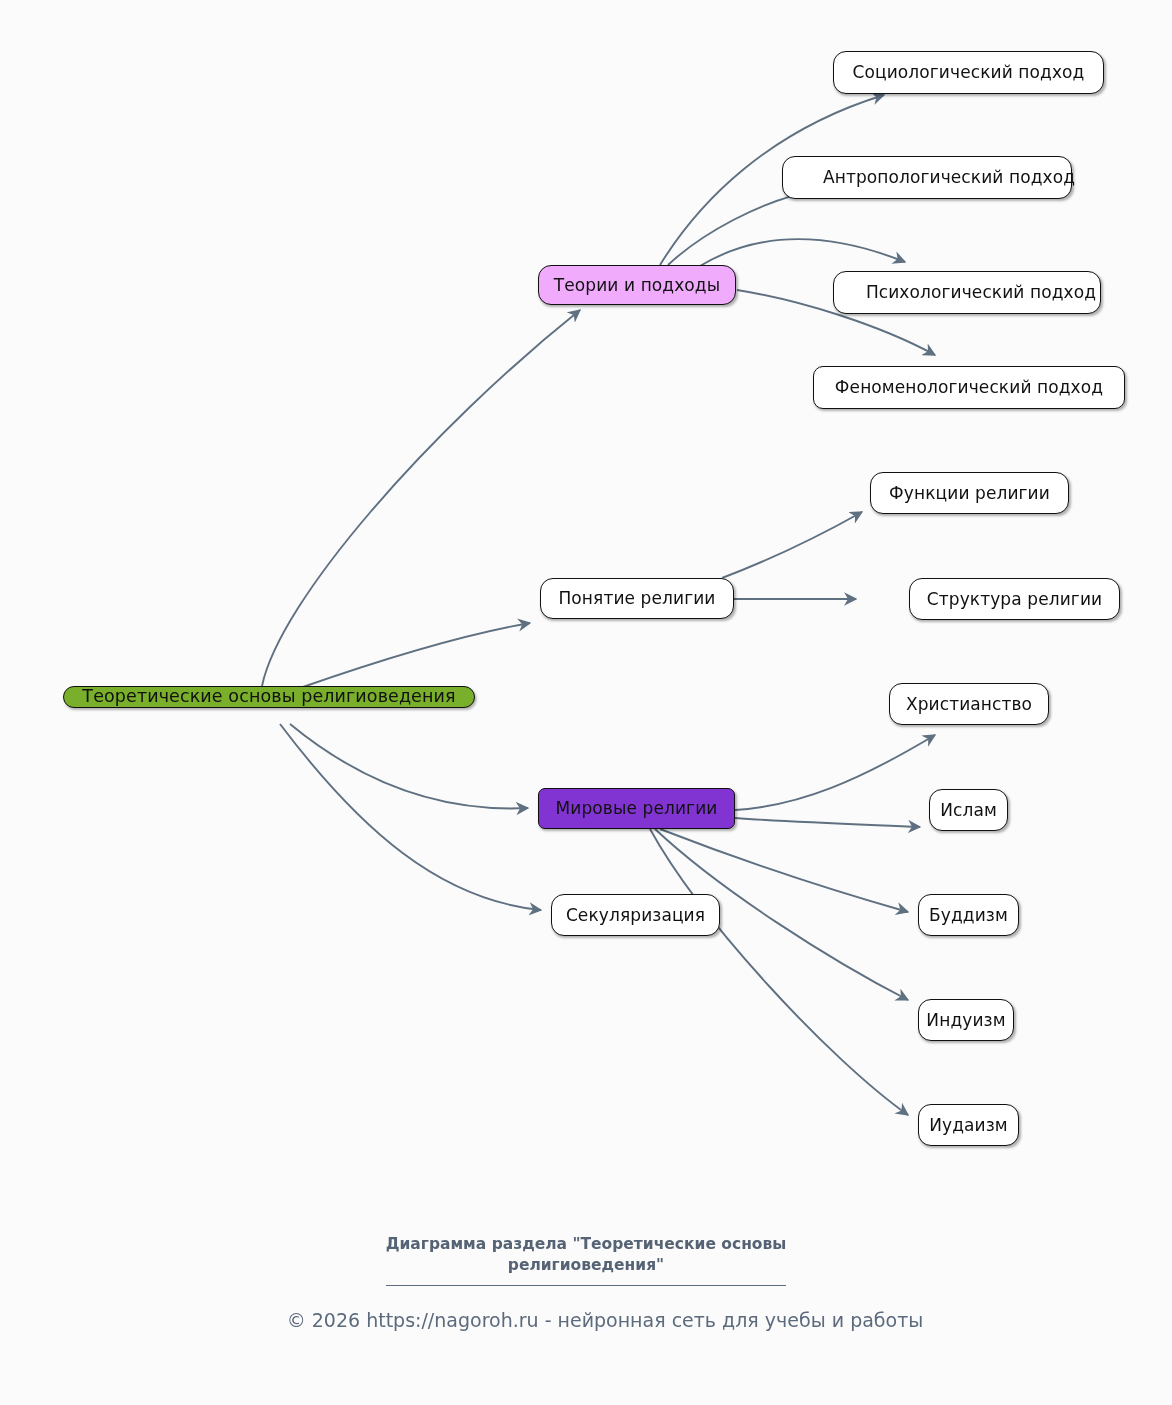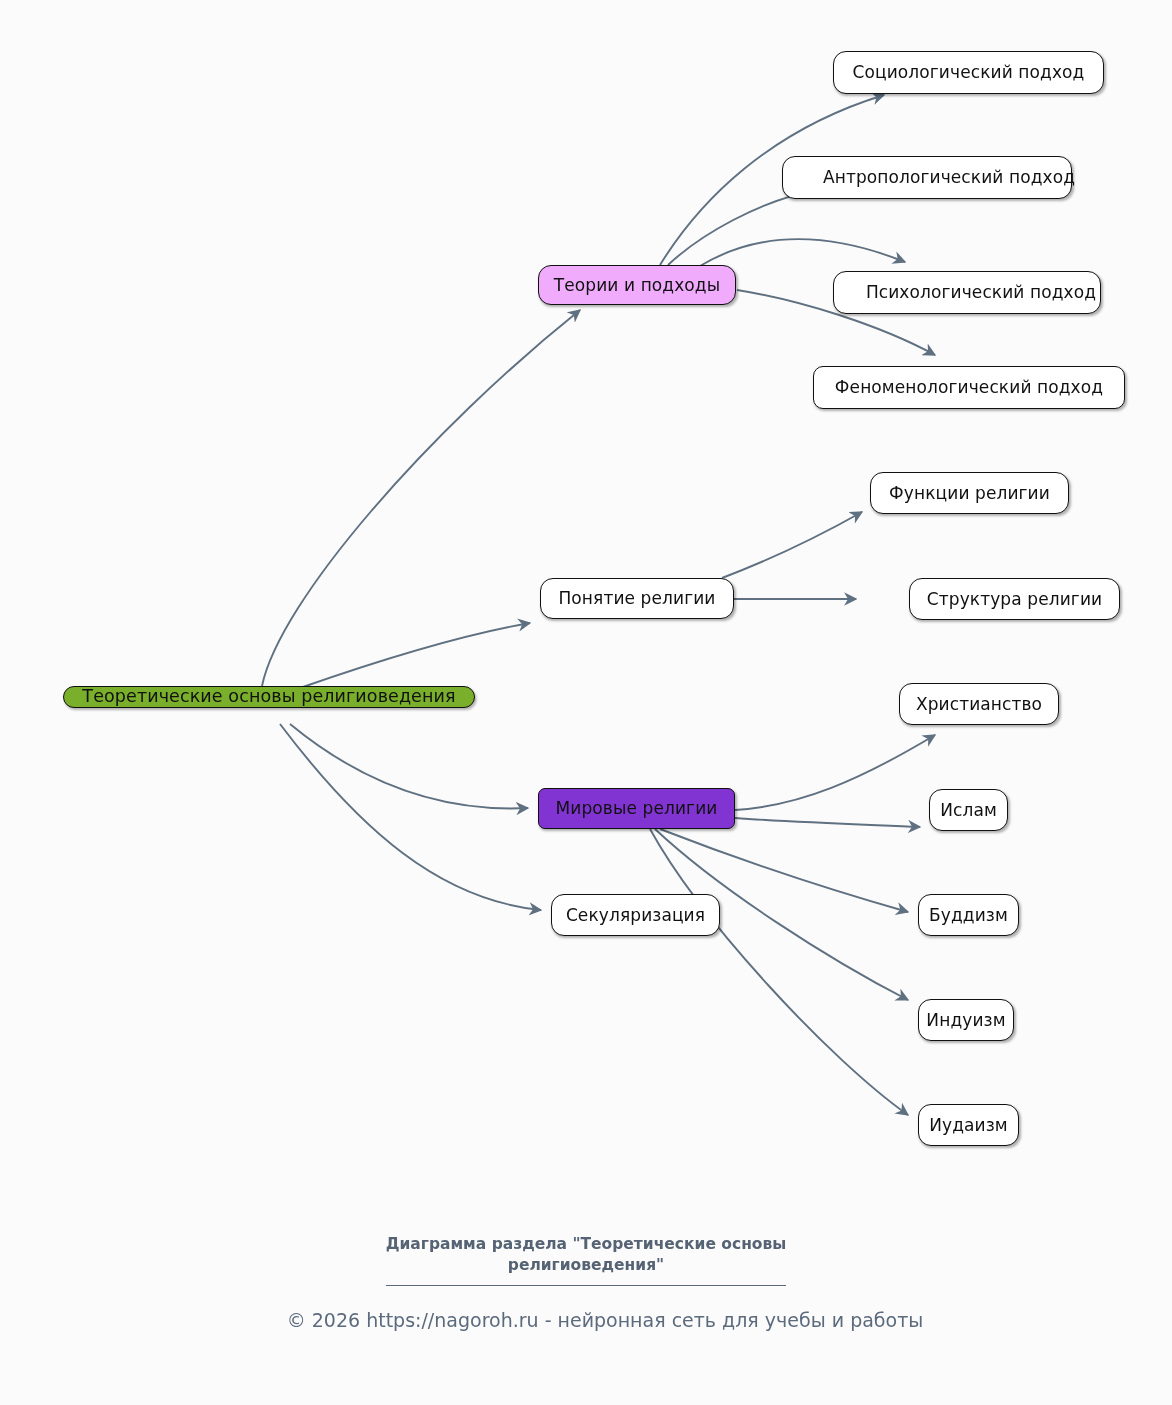--- a/index.html
+++ b/index.html
@@ -132,21 +132,21 @@
       </div>
       <div class="node" style="left: 870px; top: 472px; width: 199px; height: 42px;">
         <span>Функции религии</span>
       </div>
       <div class="node" style="left: 864px; top: 578px; width: 211px; height: 42px; margin-left: 45px;">
         <span>Структура религии</span>
       </div>
       <div class="node branch-b" style="left: 538px; top: 788px; width: 197px; height: 41px;">
         <span>Мировые религии</span>
       </div>
-      <div class="node" style="left: 889px; top: 683px; width: 160px; height: 42px; margin-left: 10px;">
+      <div class="node" style="left: 889px; top: 683px; width: 160px; height: 42px;">
         <span>Христианство</span>
       </div>
       <div class="node" style="left: 929px; top: 789px; width: 79px; height: 42px;">
         <span>Ислам</span>
       </div>
       <div class="node" style="left: 918px; top: 894px; width: 101px; height: 42px;">
         <span>Буддизм</span>
       </div>
       <div class="node" style="left: 918px; top: 999px; width: 96px; height: 42px;">
         <span>Индуизм</span>

